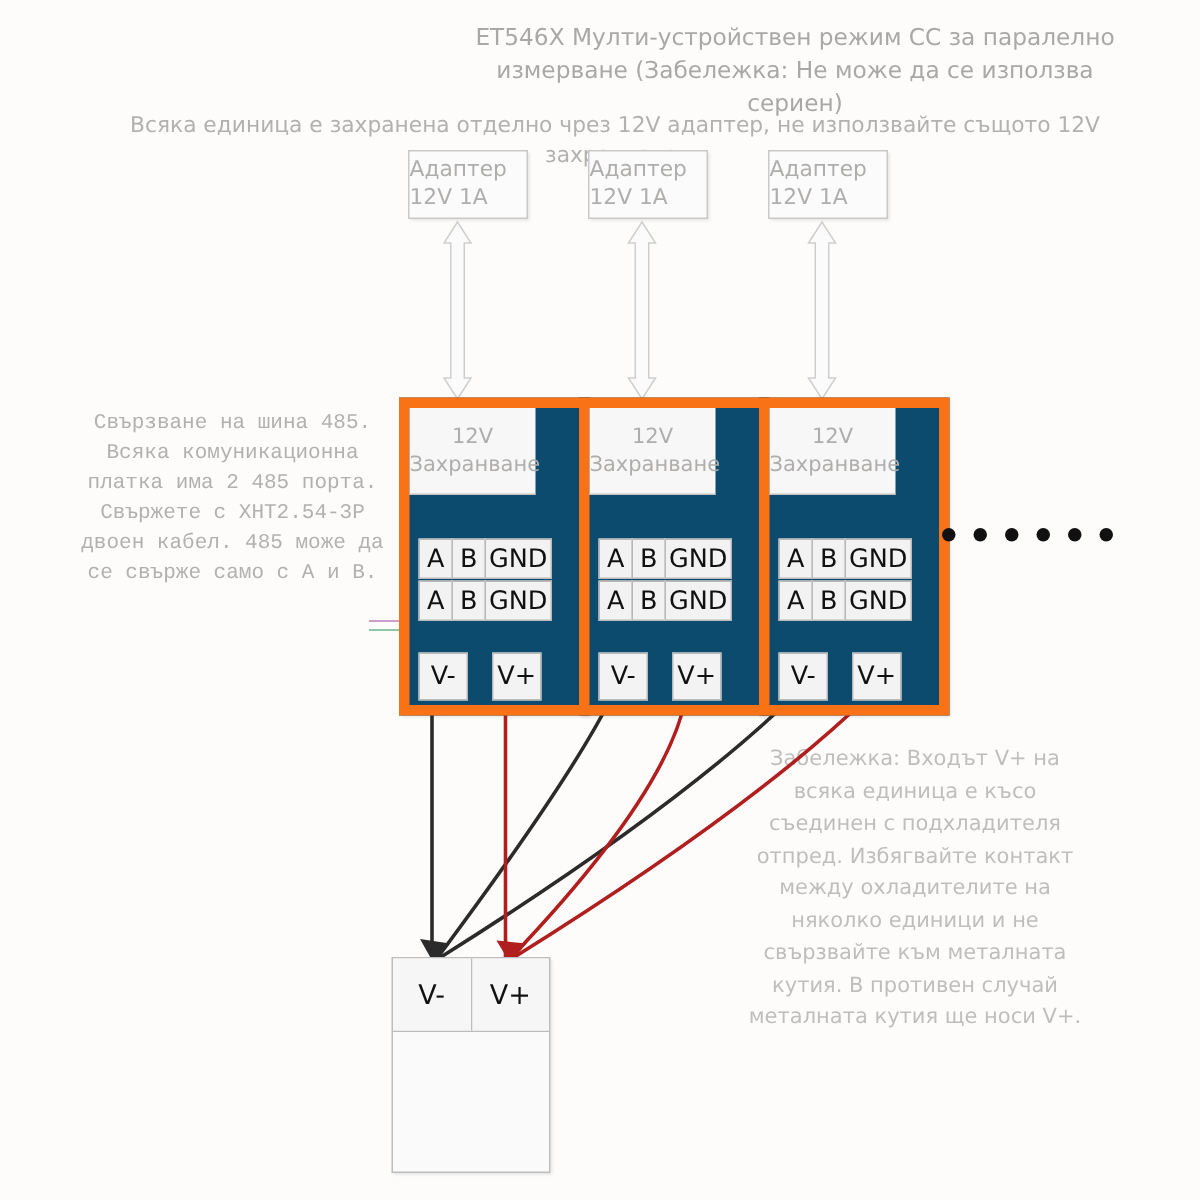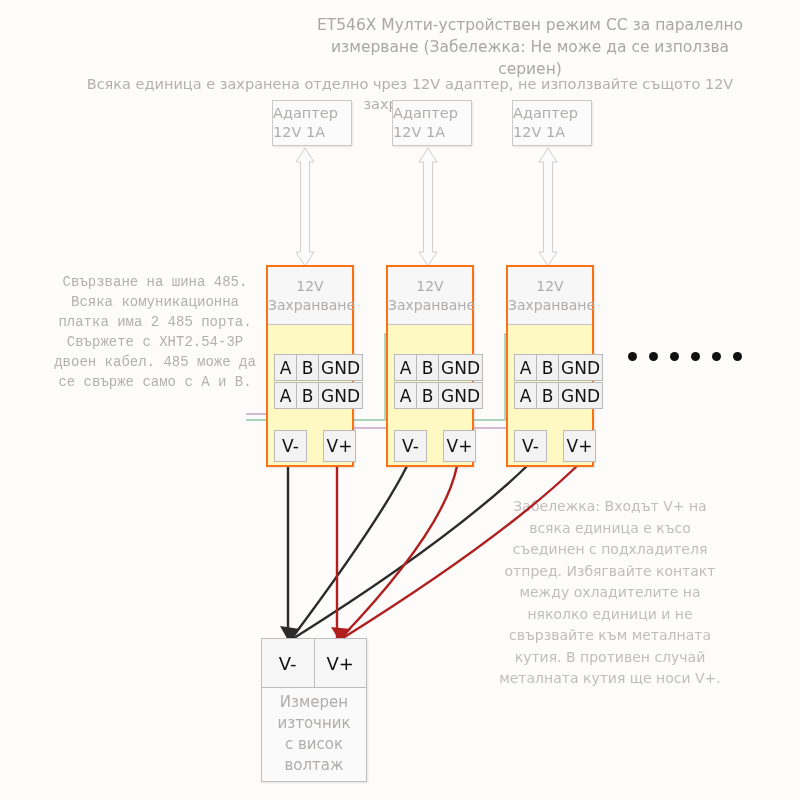--- a/index.html
+++ b/index.html
@@ -90,23 +90,24 @@
     display: flex;
     flex-direction: column;
     justify-content: center;
     white-space: pre-line;
   }
 
   .unit {
     position: absolute;
     width: 84px;
     height: 198px;
-    border: 2px solid #f97316;
-    background: #fef9c3;
+    border: 7px solid #f97316;
+    background: #0c4a6e;
     box-shadow: 1px 1px 2px rgba(0,0,0,0.10);
+    padding-left: 29px;
   }
   .unit .psu {
     position: absolute;
     left: 0; top: 0;
     width: 84px;
     height: 57px;
     border-bottom: 1px solid #c3c3c3;
     background: #f7f7f7;
     color: #b0aeac;
     font-size: 14px;
@@ -367,24 +368,20 @@
     <div class="vterm" style="left:6px;  top:163px;">V-</div>
     <div class="vterm" style="left:55px; top:163px;">V+</div>
   </div>
 
 
   <div class="source">
     <div class="vrow">
       <div class="vcell left">V-</div>
       <div class="vcell right">V+</div>
     </div>
-    <div class="label">Измерен
-източник
-с висок
-волтаж</div>
   </div>
 
   <div class="dots">
     <i></i>
     <i></i>
     <i></i>
     <i></i>
     <i></i>
     <i></i>
   </div>

